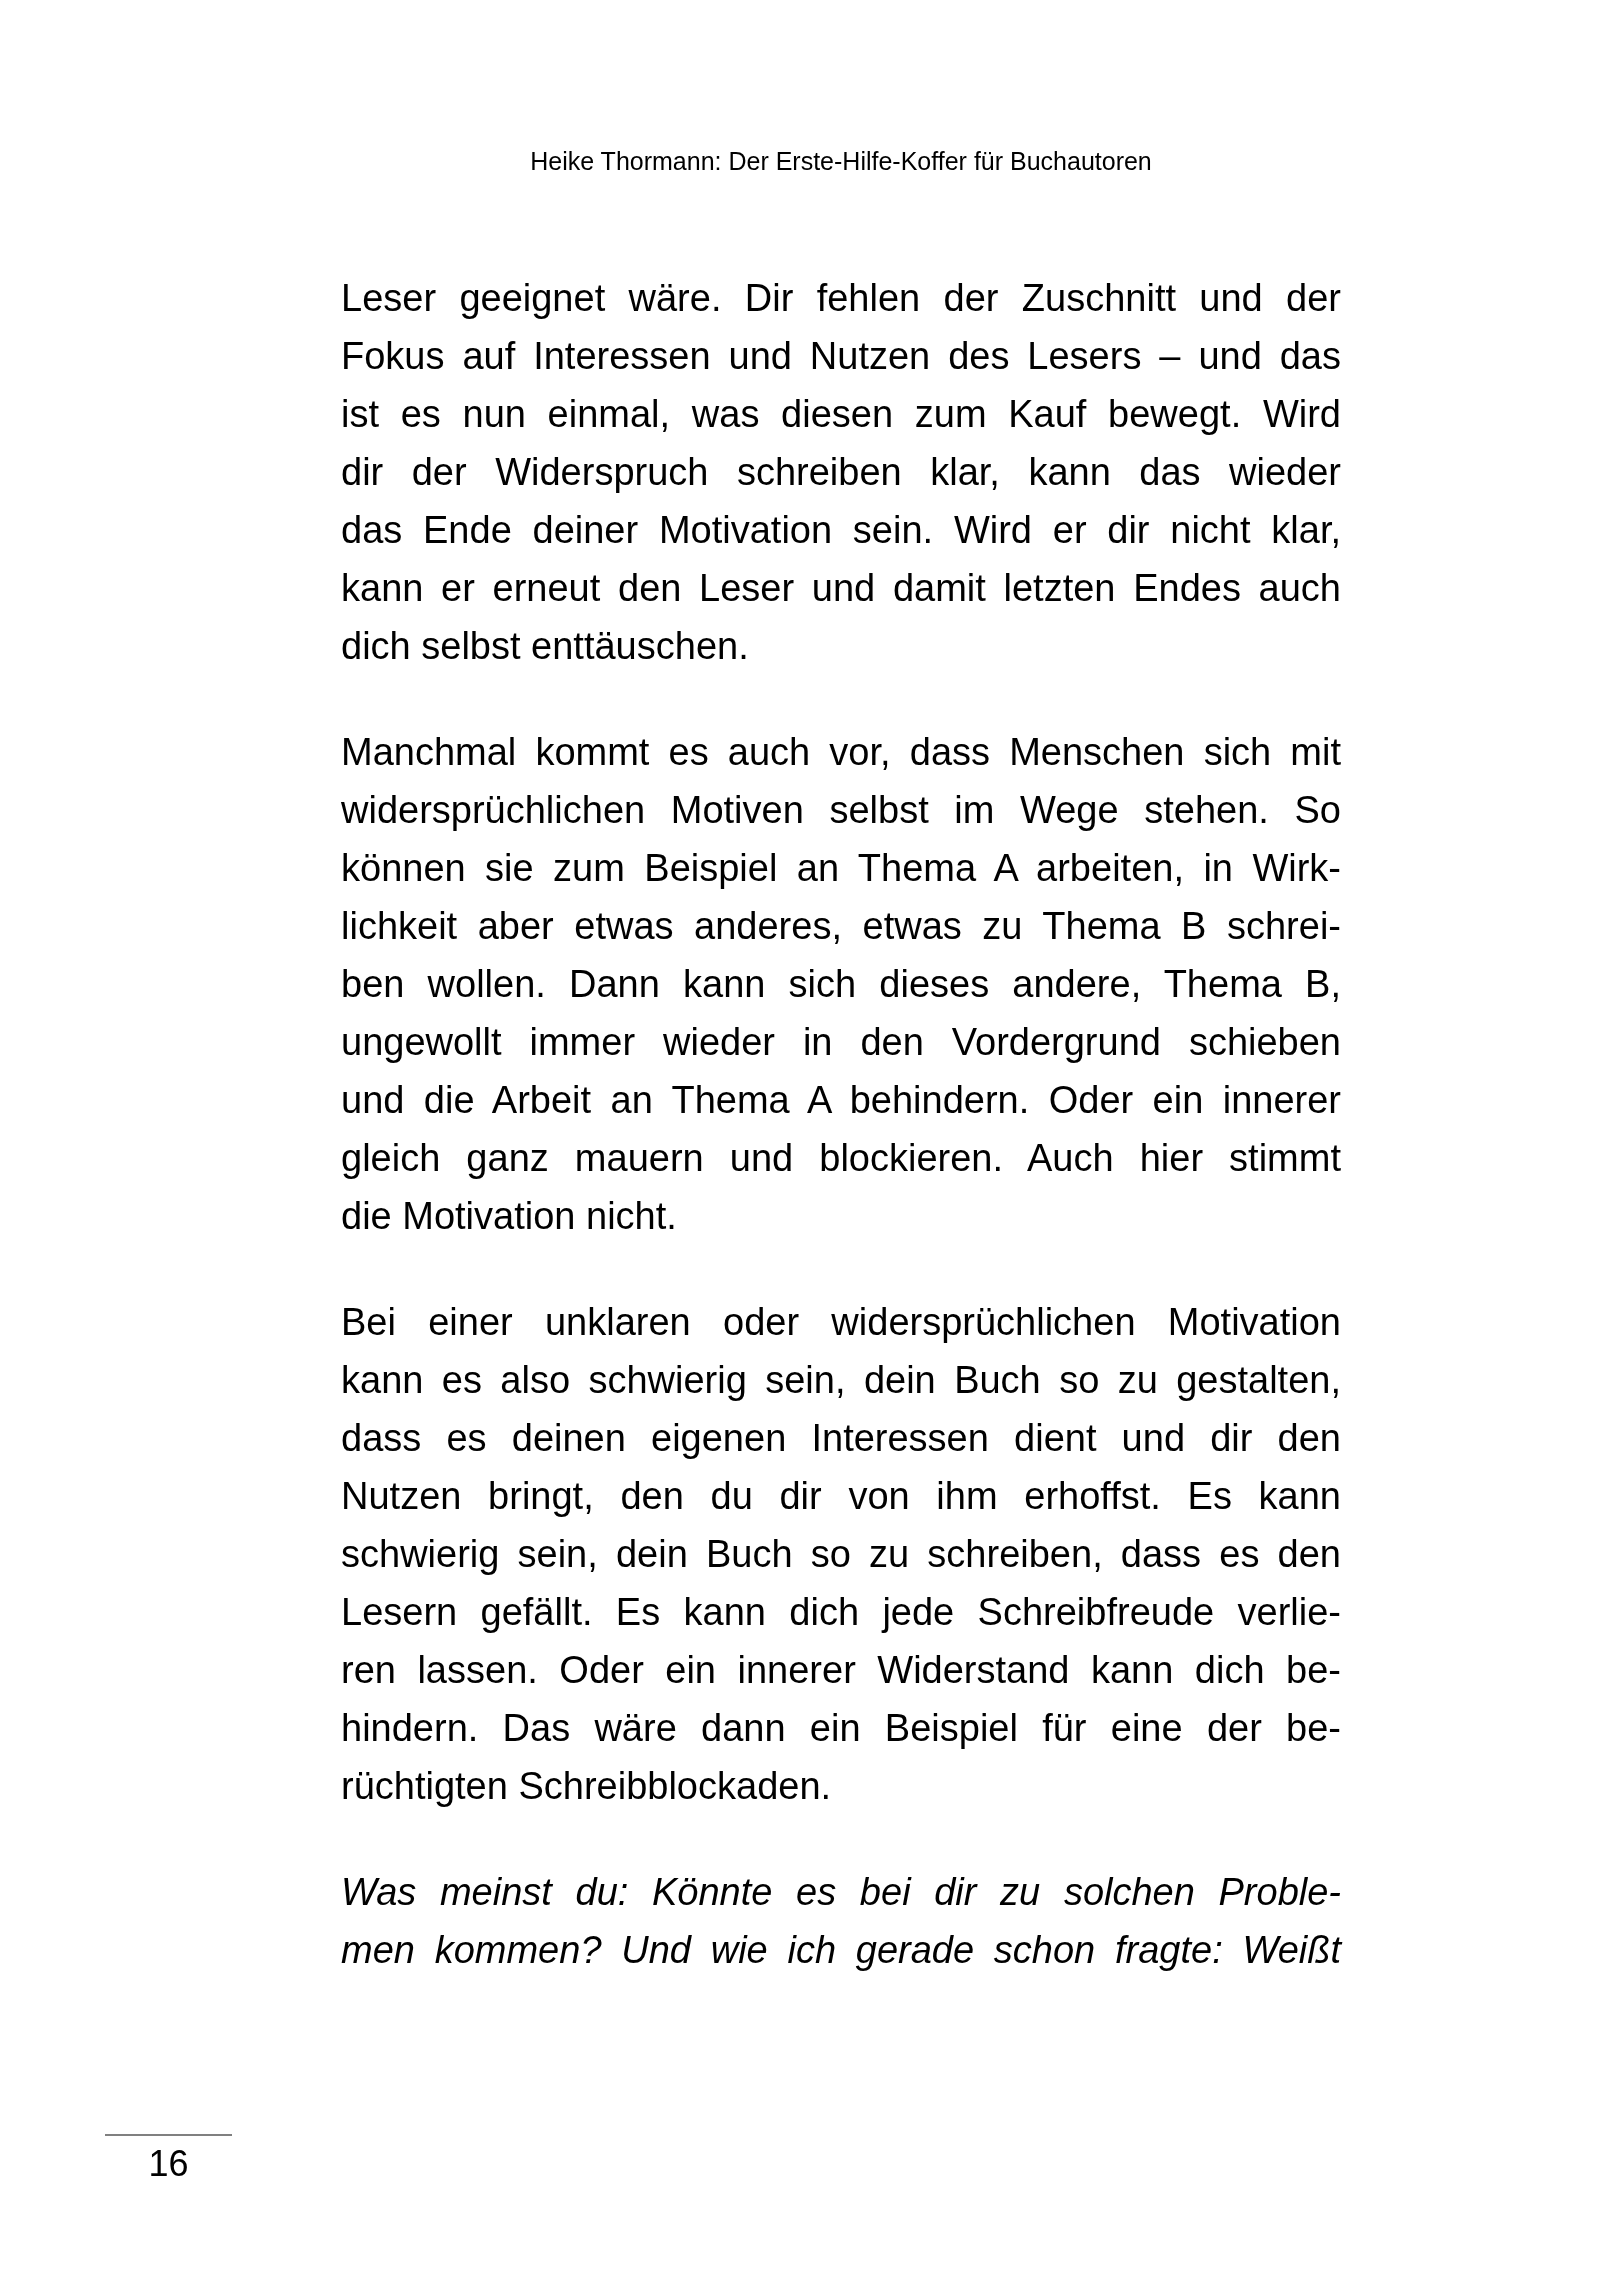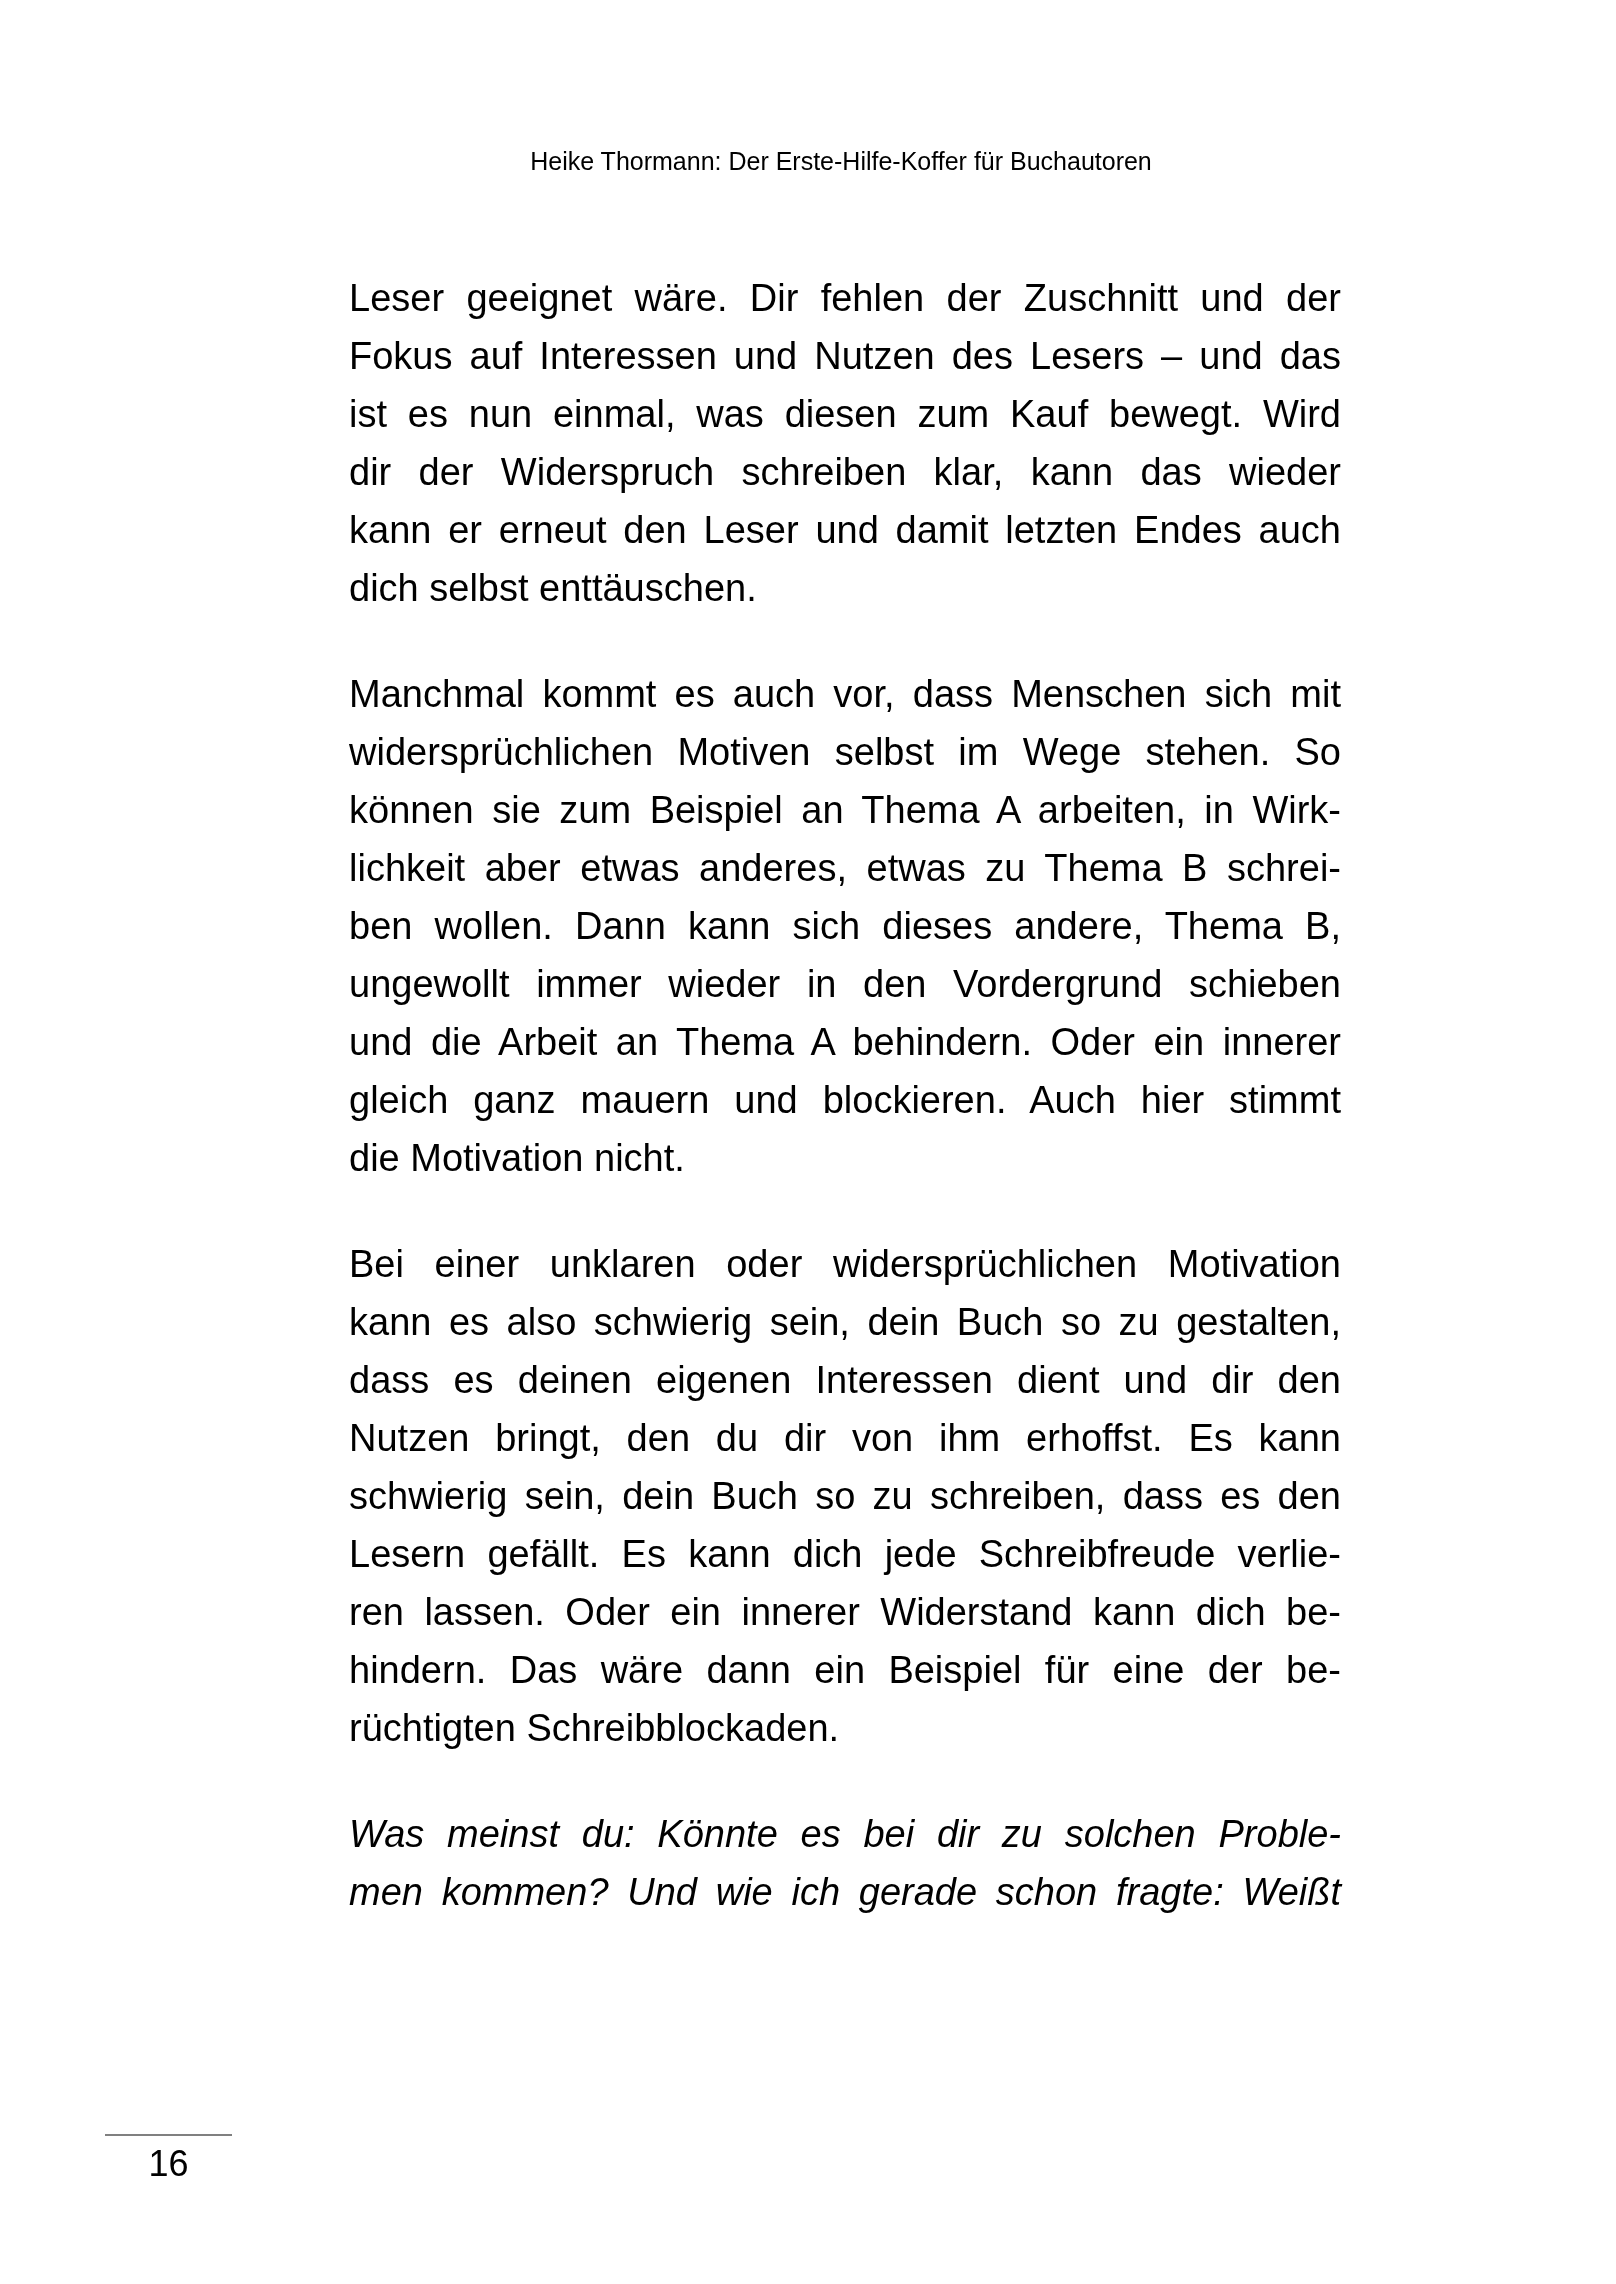--- a/index.html
+++ b/index.html
@@ -23,21 +23,21 @@
     white-space: nowrap;
   }
   .body-text {
     position: absolute;
     left: 341px;
     top: 269px;
     width: 1000px;
     font-size: 38px;
     line-height: 58px;
   }
-  .para { margin: 0 0 48px 8px; }
+  .para { margin: 0 0 48px 0; }
   .para:last-child { margin-bottom: 0; font-style: italic; }
   .line {
     text-align: justify;
     text-align-last: justify;
     height: 58px;
     hyphens: none;
   }
   .line.endline {
     text-align-last: left;
   }
@@ -64,20 +64,21 @@
 <div class="page">
 
   <div class="running-header">Heike Thormann: Der Erste-Hilfe-Koffer für Buchautoren</div>
 
   <div class="body-text">
       <div class="para">
         <div class="line">Leser geeignet wäre. Dir fehlen der Zuschnitt und der</div>
         <div class="line">Fokus auf Interessen und Nutzen des Lesers – und das</div>
         <div class="line">ist es nun einmal, was diesen zum Kauf bewegt. Wird</div>
         <div class="line">dir der Widerspruch schreiben klar, kann das wieder</div>
+        <div class="line">das Ende deiner Motivation sein. Wird er dir nicht klar,</div>
         <div class="line">kann er erneut den Leser und damit letzten Endes auch</div>
         <div class="line endline">dich selbst enttäuschen.</div>
       </div>
       <div class="para">
         <div class="line">Manchmal kommt es auch vor, dass Menschen sich mit</div>
         <div class="line">widersprüchlichen Motiven selbst im Wege stehen. So</div>
         <div class="line">können sie zum Beispiel an Thema A arbeiten, in Wirk-</div>
         <div class="line">lichkeit aber etwas anderes, etwas zu Thema B schrei-</div>
         <div class="line">ben wollen. Dann kann sich dieses andere, Thema B,</div>
         <div class="line">ungewollt immer wieder in den Vordergrund schieben</div>

